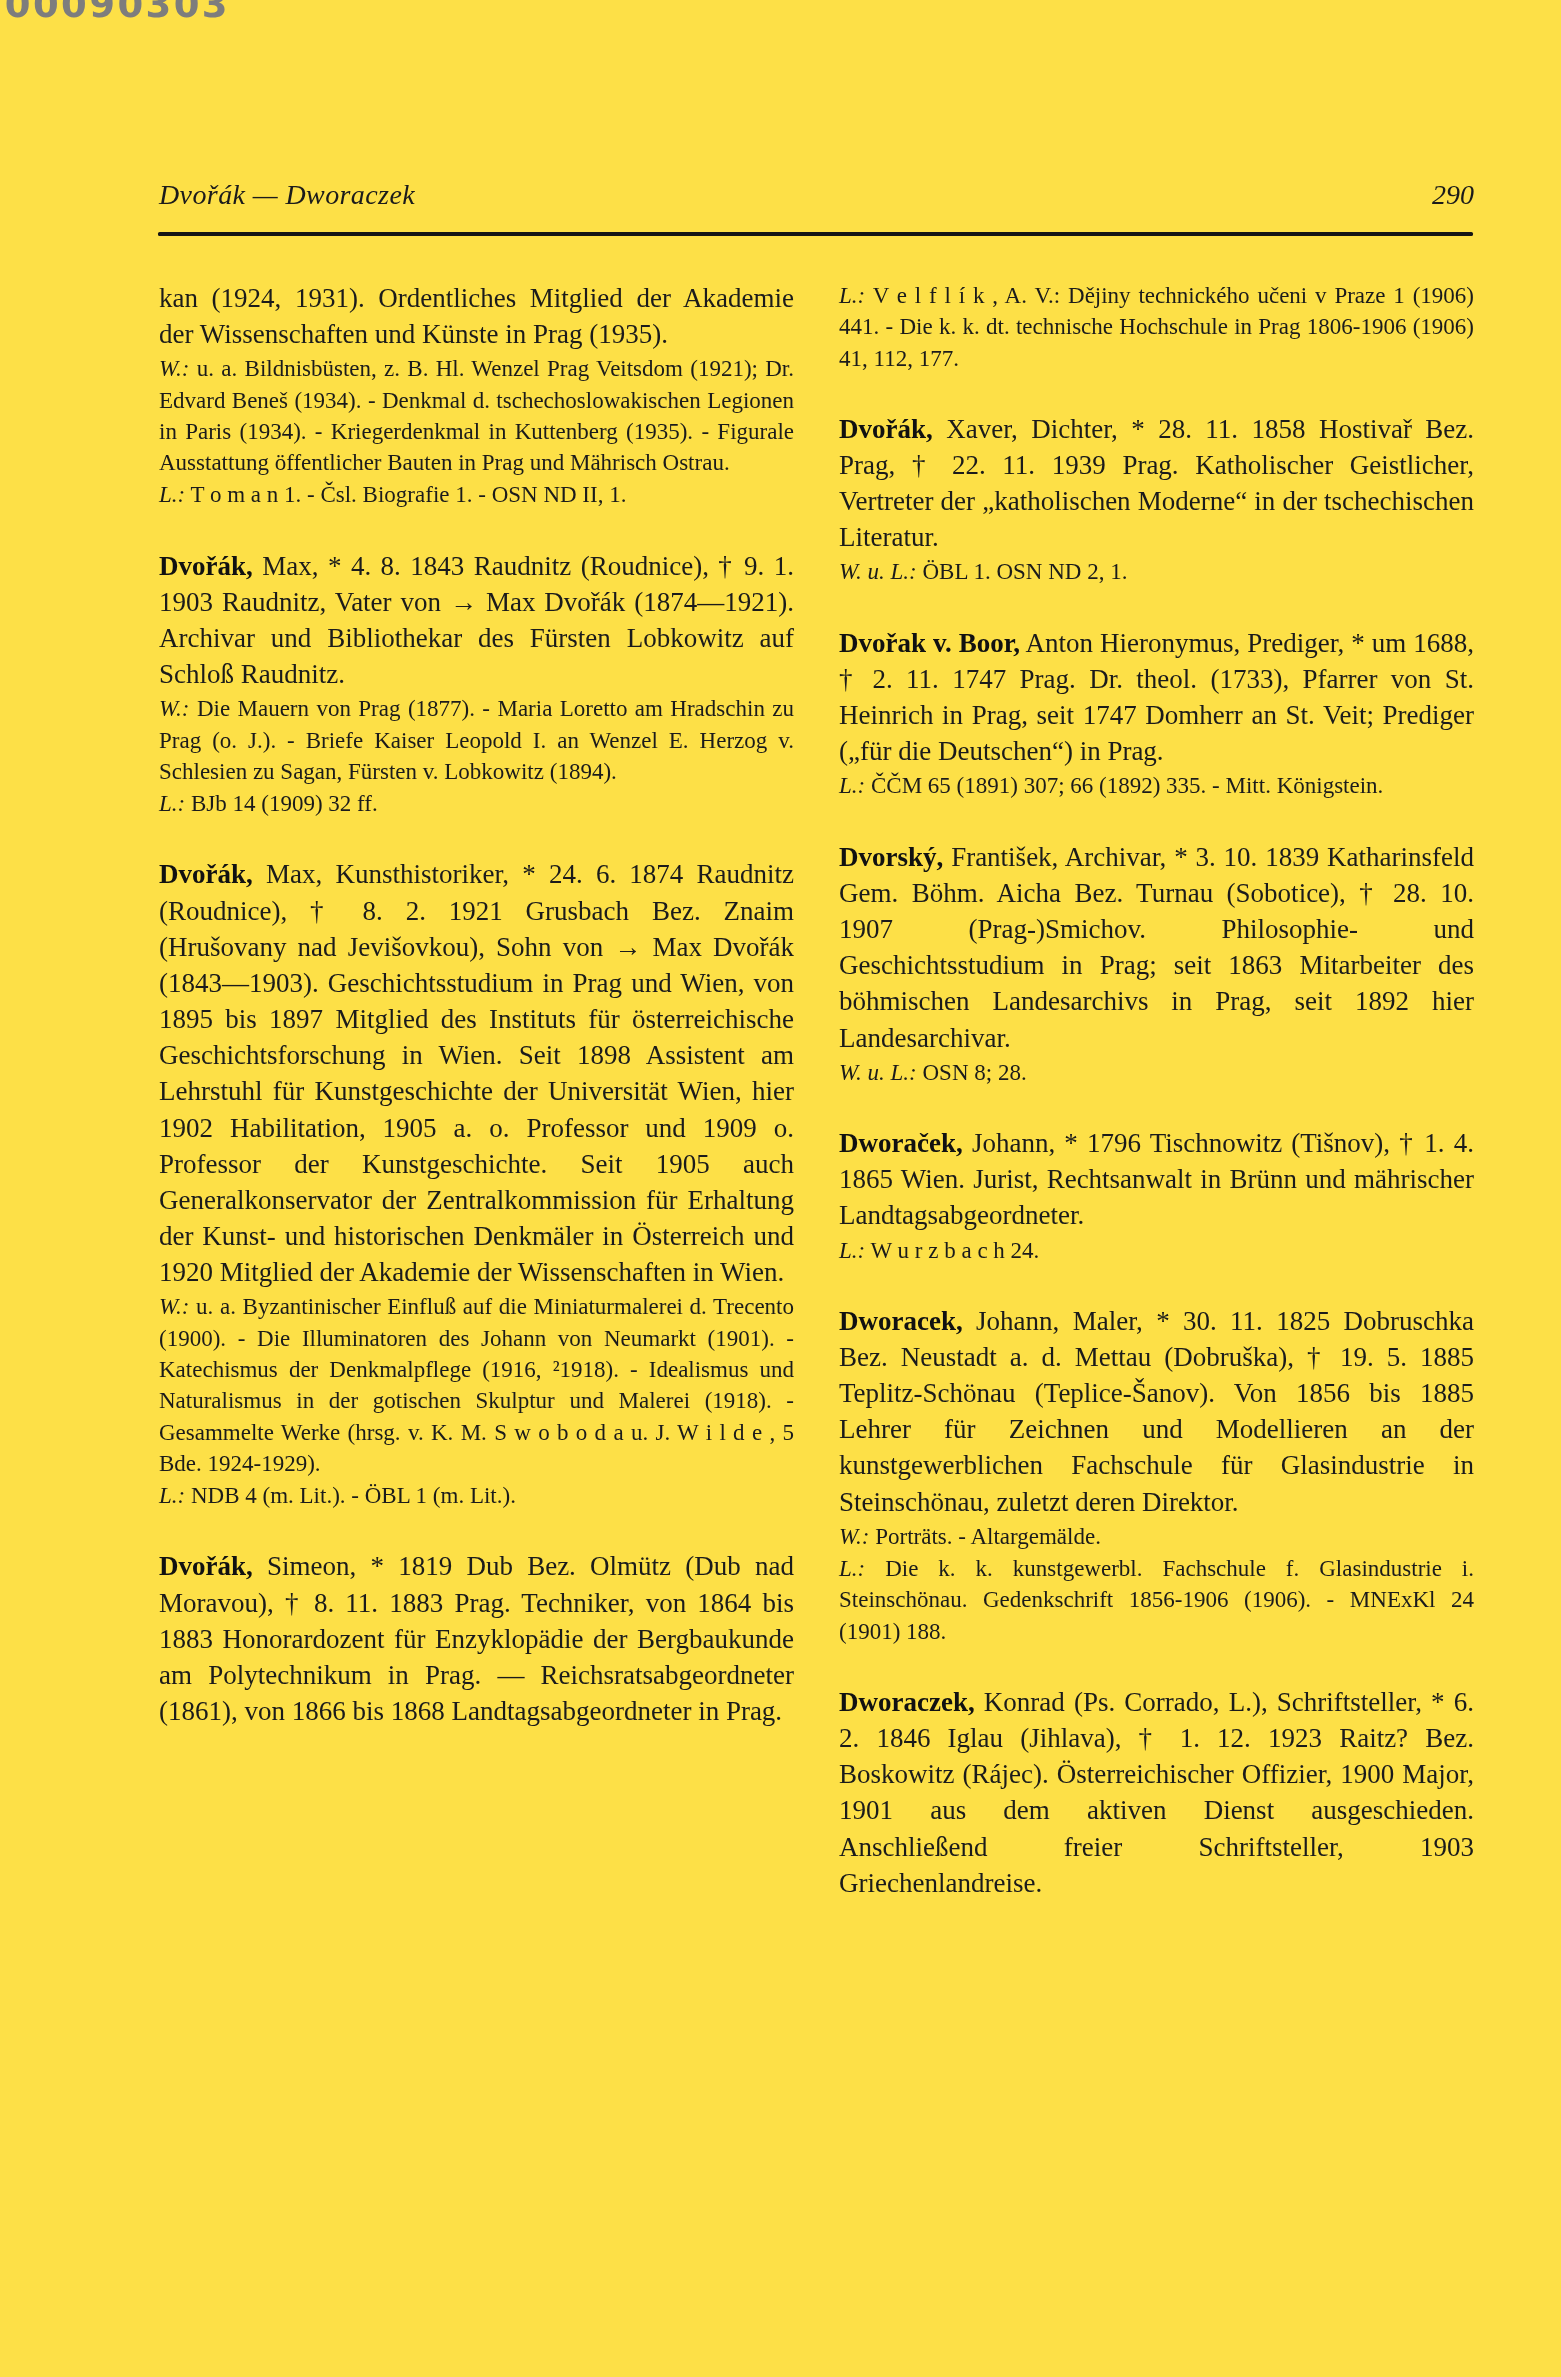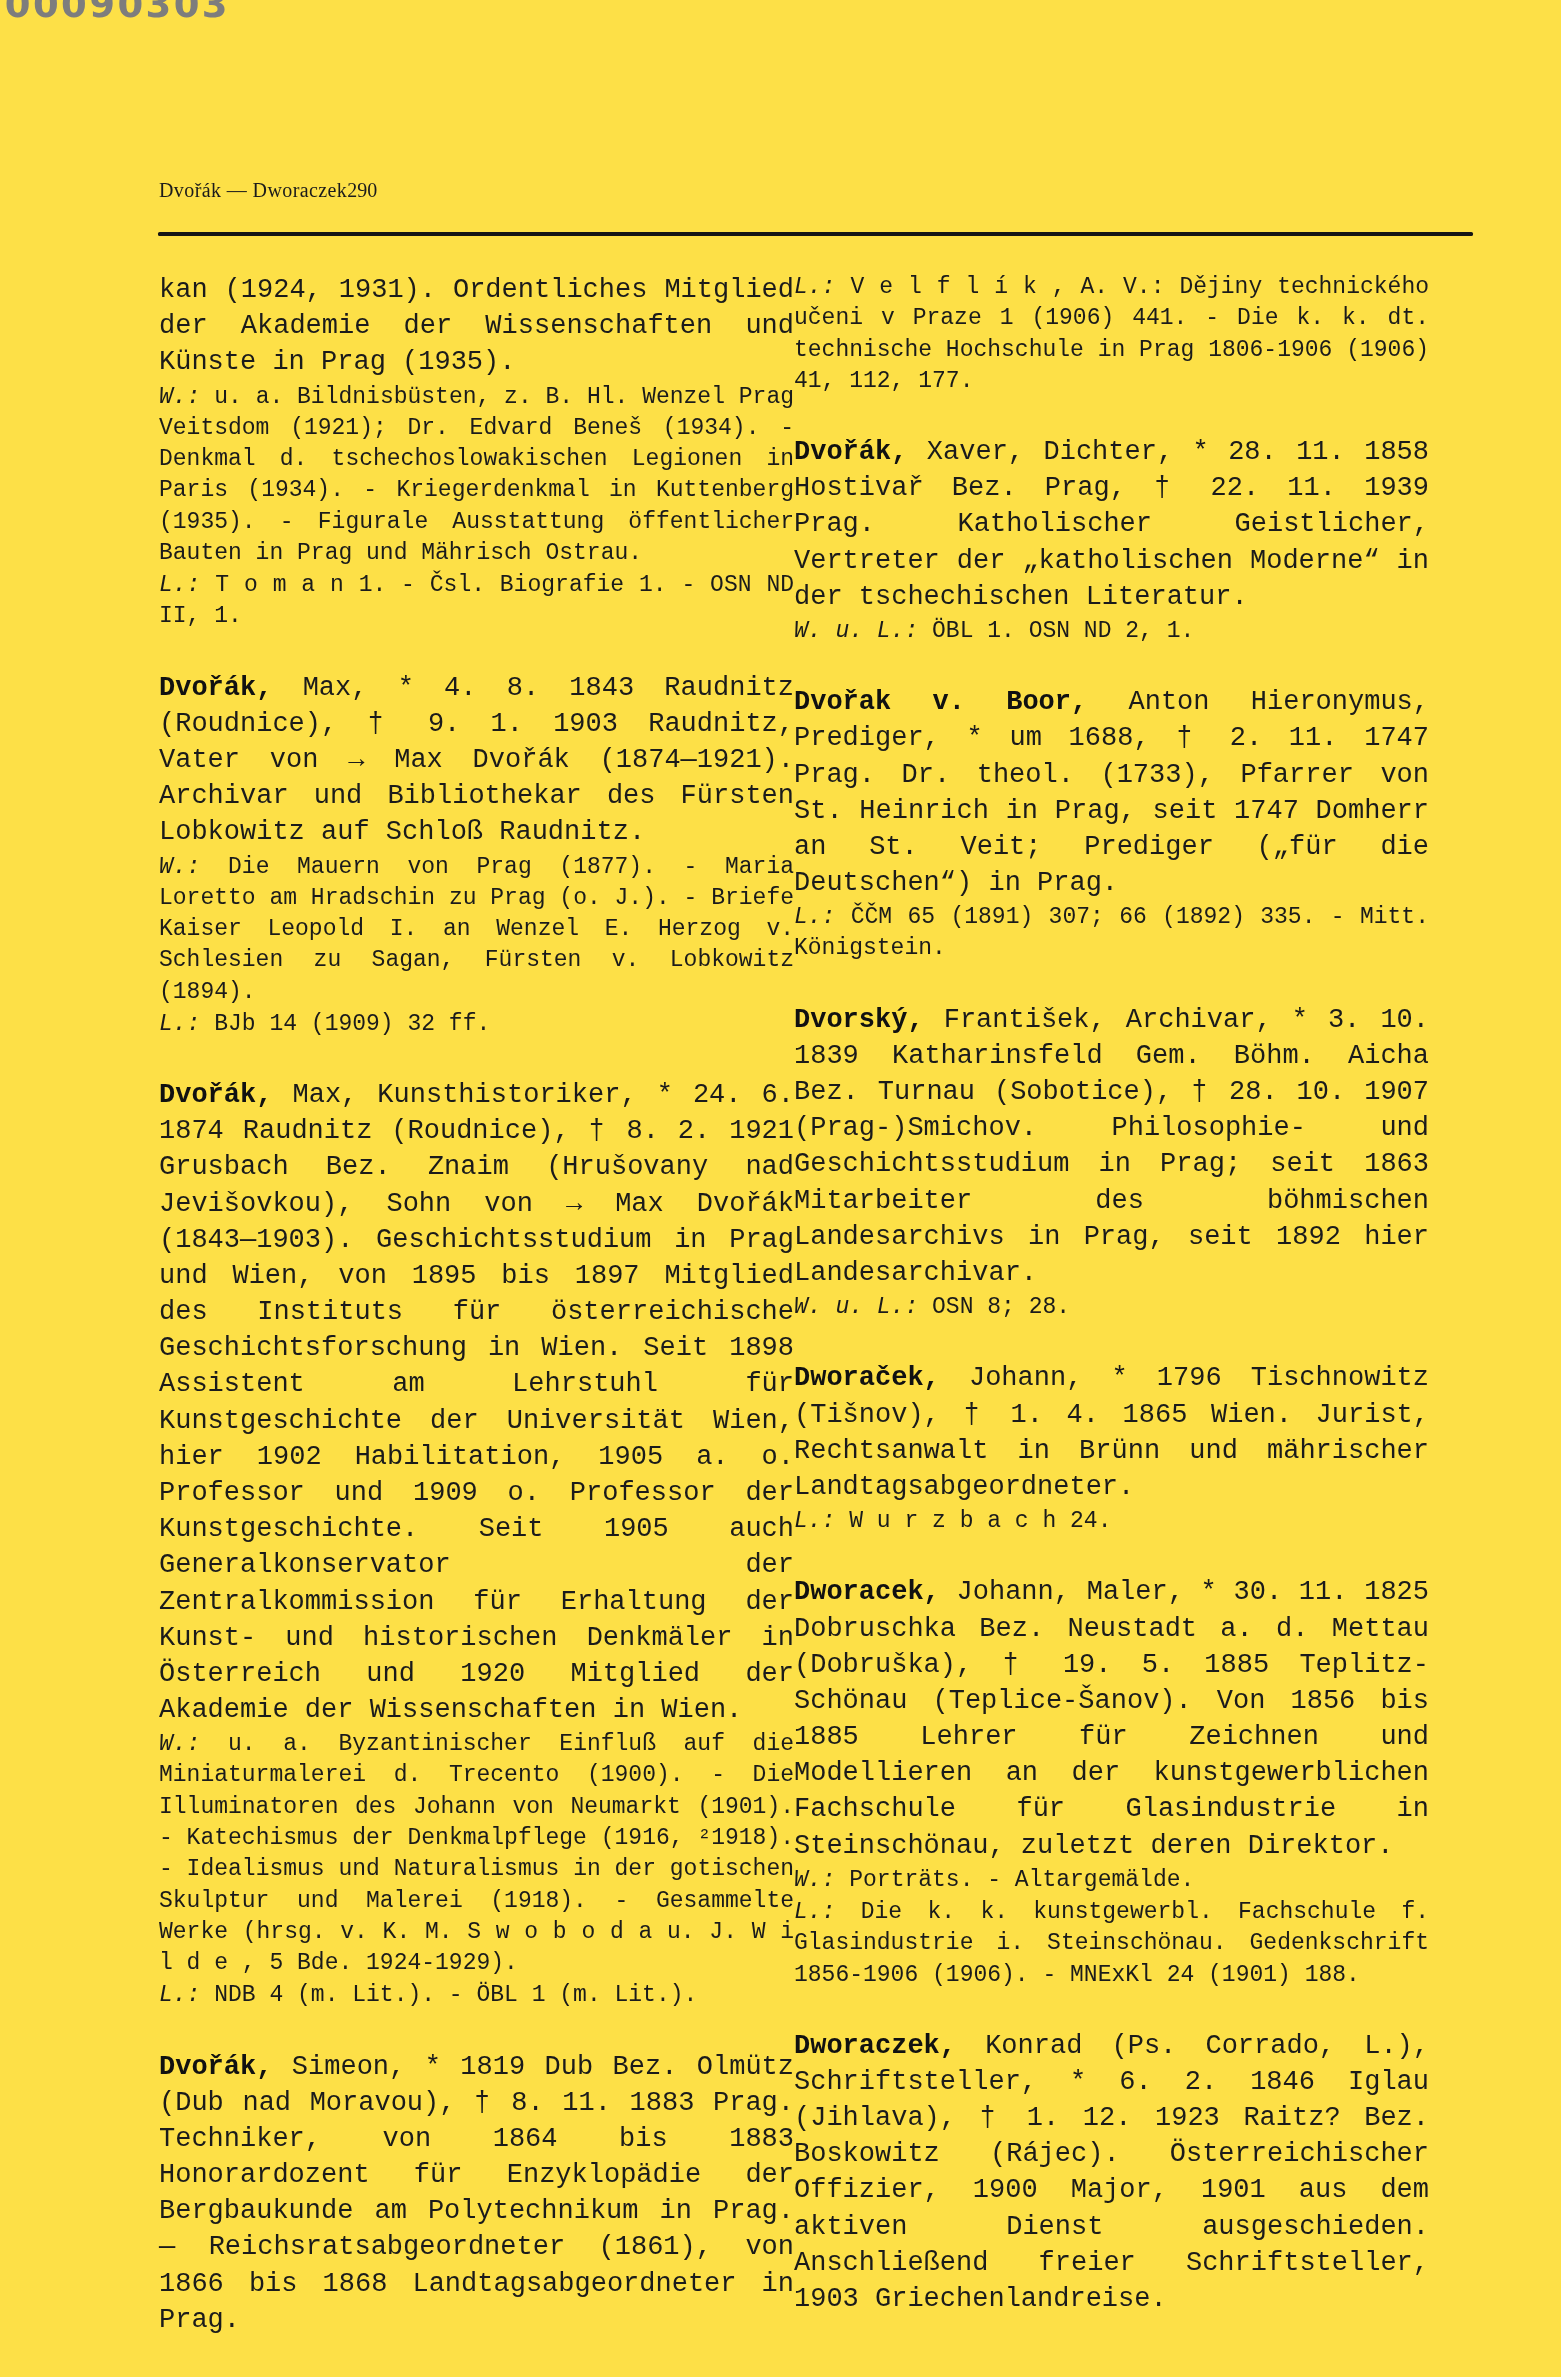--- a/index.html
+++ b/index.html
@@ -26,43 +26,44 @@
     color: #7d7d7d;
     letter-spacing: 2.4px;
     white-space: nowrap;
   }
   .header {
     position: absolute;
     top: 179px;
     left: 159px;
     width: 1315px;
     display: flex;
-    justify-content: flex-start;
+    justify-content: space-between;
     align-items: baseline;
-    font-size: 20px;
+    font-size: 28px;
+    font-style: italic;
   }
   .running-title {
     letter-spacing: 0.4px;
   }
   .header-rule {
     position: absolute;
     top: 232px;
     left: 158px;
     width: 1315px;
     height: 4px;
     background: #151515;
     border-radius: 1.6px;
   }
   .columns {
     position: absolute;
-    top: 272px;
+    top: 280px;
     left: 159px;
     width: 1315px;
     display: flex;
-    font-family: Liberation Mono, monospace;
+    gap: 45px;
   }
   .col {
     width: 635px;
   }
   .col p {
     margin: 0;
     text-align: justify;
   }
   p.body, p.entry {
     font-size: 27px;

